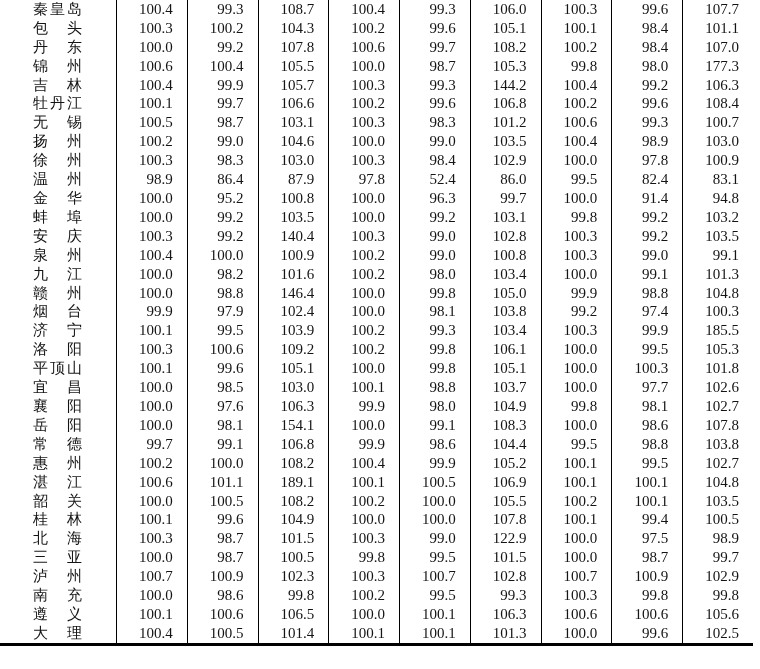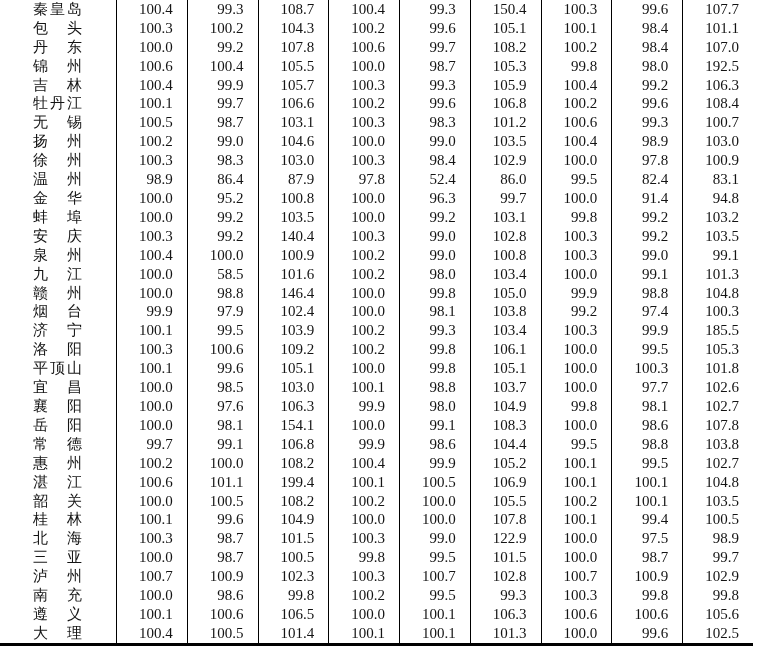--- a/index.html
+++ b/index.html
@@ -74,21 +74,21 @@
             <span class="ch">秦</span>
             <span class="ch">皇</span>
             <span class="ch">岛</span>
           </span>
         </div>
         <div class="cell num-cell">100.4</div>
         <div class="cell num-cell">99.3</div>
         <div class="cell num-cell">108.7</div>
         <div class="cell num-cell">100.4</div>
         <div class="cell num-cell">99.3</div>
-        <div class="cell num-cell">150.4</div>
+        <div class="cell num-cell">106.0</div>
         <div class="cell num-cell">100.3</div>
         <div class="cell num-cell">99.6</div>
         <div class="cell num-cell">107.7</div>
       </div>
       <div class="row">
         <div class="cell city-cell">
           <span class="city-name">
             <span class="ch">包</span>
             <span class="ch">头</span>
           </span>
@@ -128,35 +128,35 @@
           </span>
         </div>
         <div class="cell num-cell">100.6</div>
         <div class="cell num-cell">100.4</div>
         <div class="cell num-cell">105.5</div>
         <div class="cell num-cell">100.0</div>
         <div class="cell num-cell">98.7</div>
         <div class="cell num-cell">105.3</div>
         <div class="cell num-cell">99.8</div>
         <div class="cell num-cell">98.0</div>
-        <div class="cell num-cell">192.5</div>
+        <div class="cell num-cell">177.3</div>
       </div>
       <div class="row">
         <div class="cell city-cell">
           <span class="city-name">
             <span class="ch">吉</span>
             <span class="ch">林</span>
           </span>
         </div>
         <div class="cell num-cell">100.4</div>
         <div class="cell num-cell">99.9</div>
         <div class="cell num-cell">105.7</div>
         <div class="cell num-cell">100.3</div>
         <div class="cell num-cell">99.3</div>
-        <div class="cell num-cell">105.9</div>
+        <div class="cell num-cell">144.2</div>
         <div class="cell num-cell">100.4</div>
         <div class="cell num-cell">99.2</div>
         <div class="cell num-cell">106.3</div>
       </div>
       <div class="row">
         <div class="cell city-cell">
           <span class="city-name">
             <span class="ch">牡</span>
             <span class="ch">丹</span>
             <span class="ch">江</span>
@@ -309,21 +309,21 @@
         <div class="cell num-cell">99.1</div>
       </div>
       <div class="row">
         <div class="cell city-cell">
           <span class="city-name">
             <span class="ch">九</span>
             <span class="ch">江</span>
           </span>
         </div>
         <div class="cell num-cell">100.0</div>
-        <div class="cell num-cell">58.5</div>
+        <div class="cell num-cell">98.2</div>
         <div class="cell num-cell">101.6</div>
         <div class="cell num-cell">100.2</div>
         <div class="cell num-cell">98.0</div>
         <div class="cell num-cell">103.4</div>
         <div class="cell num-cell">100.0</div>
         <div class="cell num-cell">99.1</div>
         <div class="cell num-cell">101.3</div>
       </div>
       <div class="row">
         <div class="cell city-cell">
@@ -498,21 +498,21 @@
       </div>
       <div class="row">
         <div class="cell city-cell">
           <span class="city-name">
             <span class="ch">湛</span>
             <span class="ch">江</span>
           </span>
         </div>
         <div class="cell num-cell">100.6</div>
         <div class="cell num-cell">101.1</div>
-        <div class="cell num-cell">199.4</div>
+        <div class="cell num-cell">189.1</div>
         <div class="cell num-cell">100.1</div>
         <div class="cell num-cell">100.5</div>
         <div class="cell num-cell">106.9</div>
         <div class="cell num-cell">100.1</div>
         <div class="cell num-cell">100.1</div>
         <div class="cell num-cell">104.8</div>
       </div>
       <div class="row">
         <div class="cell city-cell">
           <span class="city-name">

